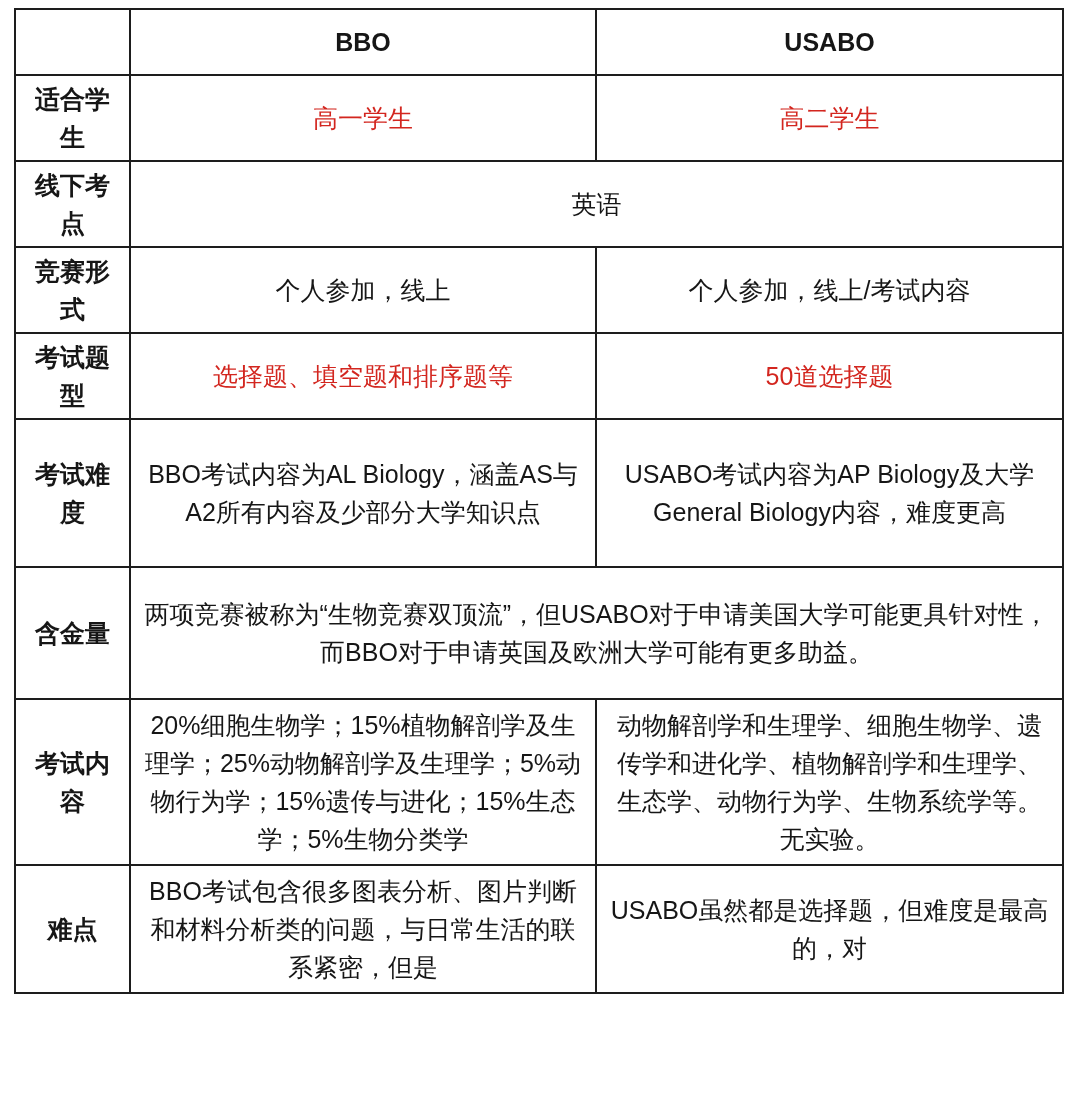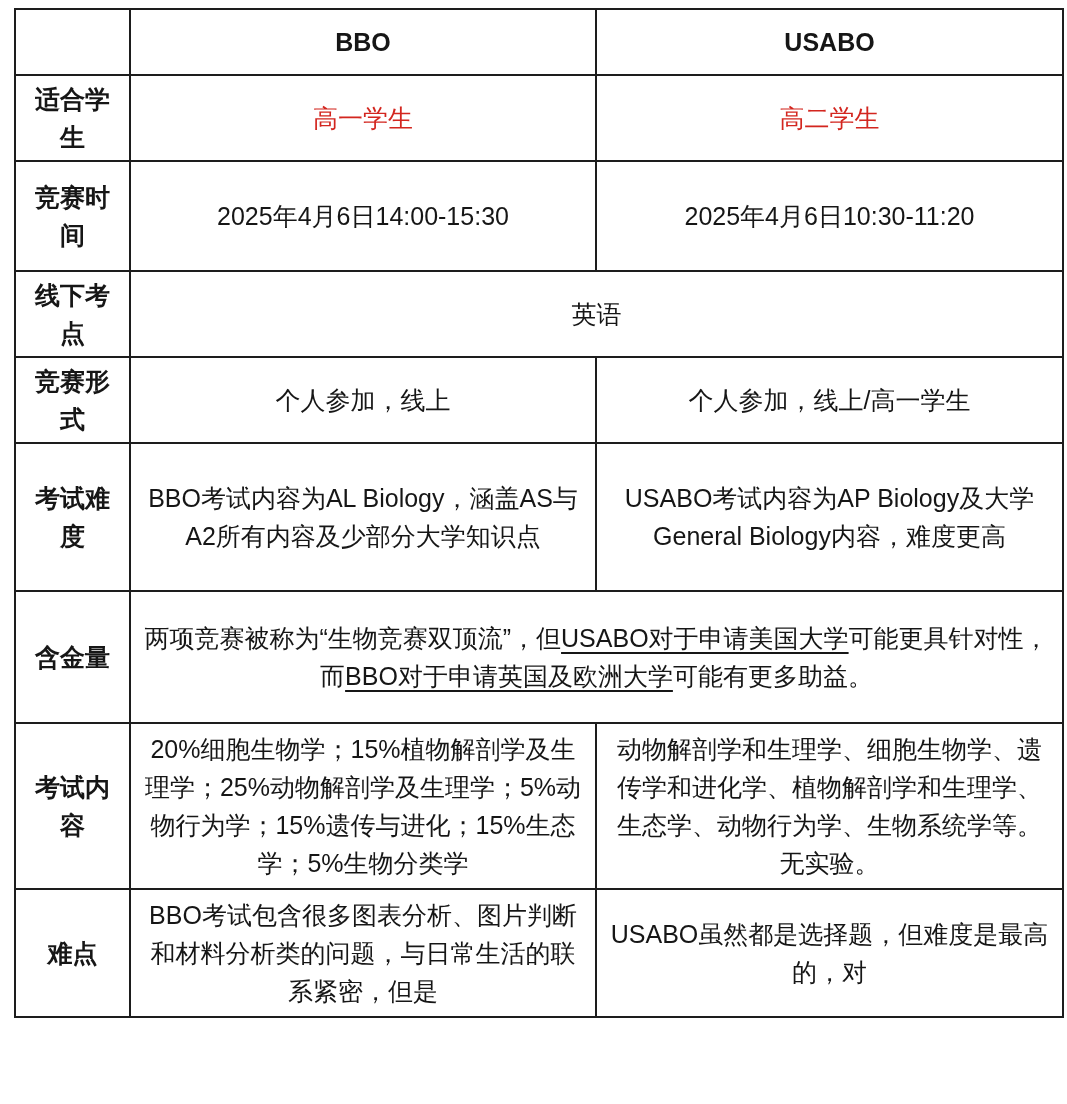--- a/index.html
+++ b/index.html
@@ -37,21 +37,21 @@
   td.rowlabel {
     font-weight: 700;
     padding: 4px 2px;
     letter-spacing: 0px;
   }
   td.colheader {
     font-weight: 700;
     font-size: 26px;
   }
   .red   { color: #d3261f; text-align: center; }
-  .u     { text-decoration: underline; text-decoration-thickness: 2px; text-underline-offset: 5px; margin-top: 33px; }
+  .u     { text-decoration-thickness: 2px; text-underline-offset: 5px; margin-top: 33px; }
 
   
   tr.r-header   td { height: 66px; }
   tr.r-suitable td { height: 72px; }
   tr.r-examtime td { height: 66px; }
   tr.r-contest  td { height: 110px; }
   tr.r-language td { height: 70px; }
   tr.r-format   td { height: 66px; }
   tr.r-qtype    td { height: 66px; }
   tr.r-difficulty td { height: 148px; }
@@ -77,37 +77,37 @@
       <td class="colheader">USABO</td>
     </tr>
 
     <tr class="r-suitable">
       <td class="rowlabel">适合学生</td>
       <td><span class="red">高一学生</span></td>
       <td><span class="red">高二学生</span></td>
     </tr>
 
 
-    <tr class="r-contest">
-      <td class="rowlabel">竞赛时间</td>
-      <td>2025年4月6日14:00-15:30</td>
-      <td>2025年4月6日10:30-11:20</td>
-    </tr>
 
     <tr class="r-language">
       <td class="rowlabel">线下考点</td>
       <td colspan="2">英语</td>
     </tr>
 
     <tr class="r-format">
       <td class="rowlabel">竞赛形式</td>
       <td>个人参加，线上</td>
-      <td>个人参加，线上/高一学生</td>
+      <td>个人参加，线上/考试内容</td>
     </tr>
 
+    <tr class="r-qtype">
+      <td class="rowlabel">考试题型</td>
+      <td><span class="red">选择题、填空题和排序题等</span></td>
+      <td><span class="red">50道选择题</span></td>
+    </tr>
 
     <tr class="r-difficulty">
       <td class="rowlabel">考试难度</td>
       <td>BBO考试内容为AL Biology，涵盖AS与A2所有内容及少部分大学知识点</td>
       <td>USABO考试内容为AP Biology及大学General Biology内容，难度更高</td>
     </tr>
 
     <tr class="r-value">
       <td class="rowlabel">含金量</td>
       <td colspan="2">

